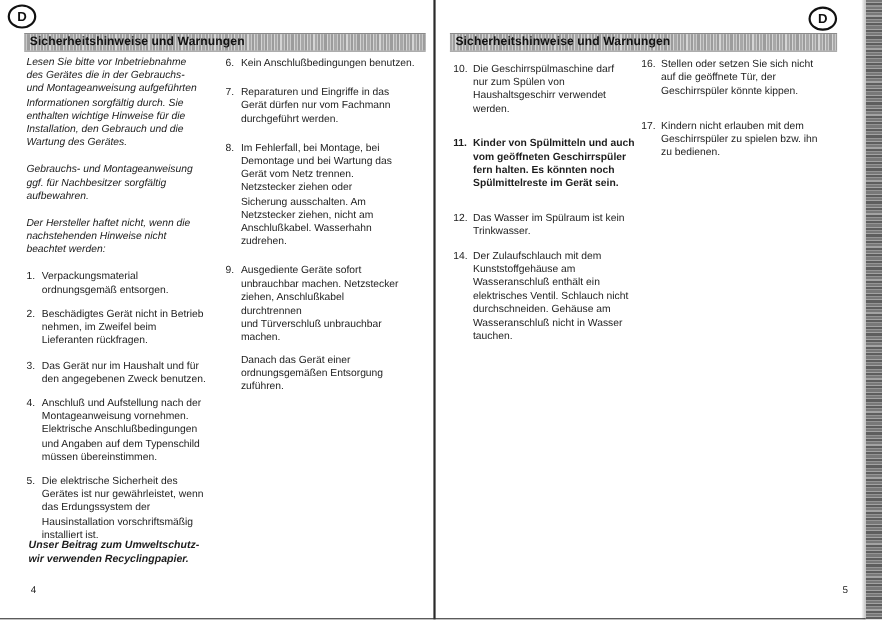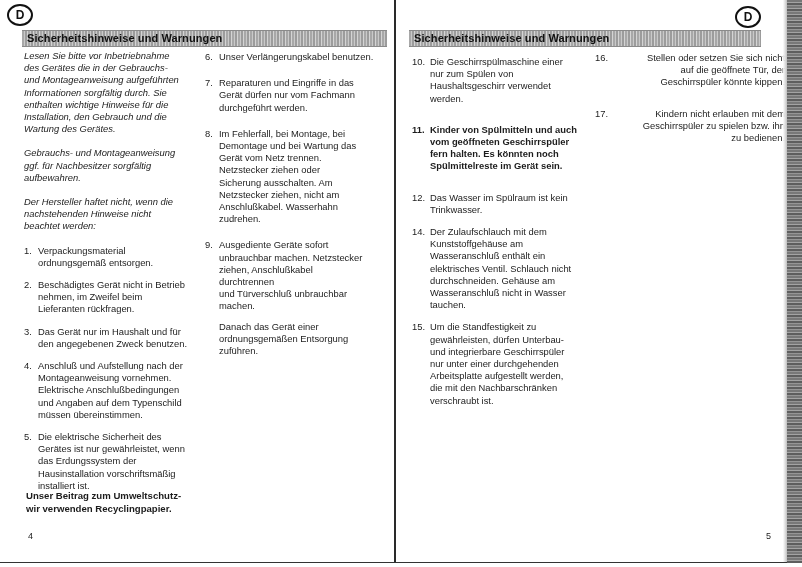--- a/index.html
+++ b/index.html
@@ -43,21 +43,21 @@
     color: #111; line-height: 15px; letter-spacing: 0.1px;
   }
   .col { position: absolute; font-size: 9.4px; line-height: 12.2px; }
   .col p { margin: 0 0 10px 0; font-style: italic; }
   .item { position: relative; padding-left: 14px; margin-bottom: 10px; }
   .item .num { position: absolute; left: 0; top: 0; }
   .item.wide { padding-left: 18px; }
   .item .text { white-space: pre-line; }
   .para { white-space: pre-line; }
   .eco {
-    position: absolute; font-size: 9.6px; line-height: 12.6px; font-weight: bold; 
+    position: absolute; font-size: 9.6px; line-height: 12.6px; font-weight: bold; font-style: italic;
     white-space: pre-line;
   }
   .pagenum { position: absolute; font-size: 9px; }
 </style>
 </head>
 <body>
 
 <div class="page left">
   <div class="lang-badge" style="left:7px; top:4px;">D</div>
   <div class="header-bar" style="left:22px; top:30px; width:365px;">
@@ -109,21 +109,21 @@
 Gerätes ist nur gewährleistet, wenn
 das Erdungssystem der
 Hausinstallation vorschriftsmäßig
 installiert ist.</div>
     </div>
   </div>
 
   <div class="col" style="left:205px; top:51px; width:180px;">
     <div class="item" style="margin-bottom:14px;">
       <span class="num">6.</span>
-      <div class="text">Unser Verlängerungskabel benutzen.</div>
+      <div class="text">Kein Anschlußbedingungen benutzen.</div>
     </div>
     <div class="item" style="margin-bottom:14px;">
       <span class="num">7.</span>
       <div class="text">Reparaturen und Eingriffe in das
 Gerät dürfen nur vom Fachmann
 durchgeführt werden.</div>
     </div>
     <div class="item" style="margin-bottom:14px;">
       <span class="num">8.</span>
       <div class="text">Im Fehlerfall, bei Montage, bei
@@ -158,21 +158,21 @@
 
 <div class="page right">
   <div class="lang-badge" style="left:338px; top:6px;">D</div>
   <div class="header-bar" style="left:12px; top:30px; width:352px;">
     <span>Sicherheitshinweise und Warnungen</span>
   </div>
 
   <div class="col" style="left:15px; top:56px; width:180px;">
     <div class="item wide" style="margin-bottom:19px;">
       <span class="num">10.</span>
-      <div class="text">Die Geschirrspülmaschine einer
+      <div class="text">Die Geschirrspülmaschine darf
 nur zum Spülen von
 Haushaltsgeschirr verwendet
 werden.</div>
     </div>
     <div class="item wide" style="margin-bottom:19px;font-weight:bold;">
       <span class="num">11.</span>
       <div class="text">Kinder von Spülmitteln und auch
 vom geöffneten Geschirrspüler
 fern halten. Es könnten noch
 Spülmittelreste im Gerät sein.</div>
@@ -185,33 +185,23 @@
     <div class="item wide" style="">
       <span class="num">14.</span>
       <div class="text">Der Zulaufschlauch mit dem
 Kunststoffgehäuse am
 Wasseranschluß enthält ein
 elektrisches Ventil. Schlauch nicht
 durchschneiden. Gehäuse am
 Wasseranschluß nicht in Wasser
 tauchen.</div>
     </div>
-    <div class="item wide">
-      <span class="num">15.</span>
-      <div class="text">Um die Standfestigkeit zu
-gewährleisten, dürfen Unterbau-
-und integrierbare Geschirrspüler
-nur unter einer durchgehenden
-Arbeitsplatte aufgestellt werden,
-die mit den Nachbarschränken
-verschraubt ist.</div>
-    </div>
-  </div>
-
-  <div class="col" style="left:198px; top:52px; width:190px;text-align:right;">
+  </div>
+
+  <div class="col" style="left:186px; top:52px; width:190px;">
     <div class="item wide" style="margin-bottom:19px;">
       <span class="num">16.</span>
       <div class="text">Stellen oder setzen Sie sich nicht
 auf die geöffnete Tür, der
 Geschirrspüler könnte kippen.</div>
     </div>
     <div class="item wide">
       <span class="num">17.</span>
       <div class="text">Kindern nicht erlauben mit dem
 Geschirrspüler zu spielen bzw. ihn

